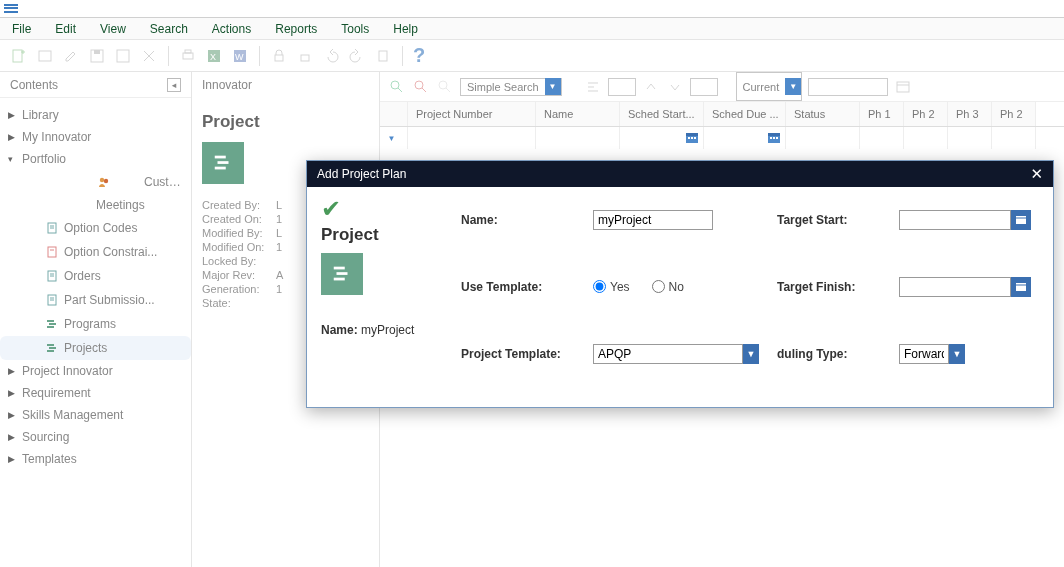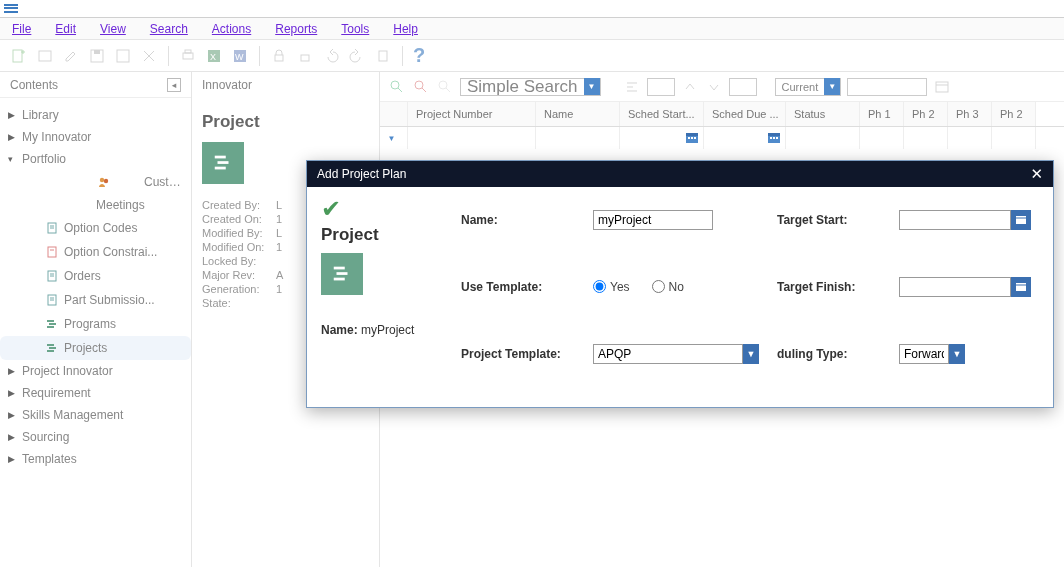--- a/index.html
+++ b/index.html
@@ -1,21 +1,21 @@
 <!DOCTYPE html>
 <html><head>
 <meta charset="utf-8">
 <style>
 * { box-sizing: border-box; margin: 0; padding: 0; }
 body { font-family: "Segoe UI", Arial, sans-serif; font-size: 12px; color: #666; background: #fff; width: 1064px; height: 567px; overflow: hidden; position: relative; }
 .topbar { height: 18px; border-bottom: 1px solid #d0d0d0; display: flex; align-items: center; padding: 0 4px; }
 .hamburger { width: 14px; height: 14px; display: flex; flex-direction: column; justify-content: space-around; padding: 2px 0; }
 .hamburger span { height: 2px; background: #3b7abf; width: 100%; }
 .menubar { height: 22px; display: flex; align-items: center; padding: 0 12px; gap: 24px; background: #fafafa; border-bottom: 1px solid #e5e5e5; }
-.menubar span { color: #6d28d9; cursor: pointer; text-decoration: underline; }
+.menubar span { color: #14532d; cursor: pointer; }
 .toolbar { height: 32px; display: flex; align-items: center; padding: 0 10px; gap: 8px; border-bottom: 1px solid #e5e5e5; background: #fff; }
 .tb-icon { width: 18px; height: 18px; opacity: 0.4; display: inline-flex; align-items: center; justify-content: center; }
 .tb-sep { width: 1px; height: 20px; background: #e0e0e0; margin: 0 2px; }
 .tb-icon svg { width: 16px; height: 16px; }
 .help-q { color: #3b7abf; font-size: 20px; font-weight: bold; opacity: 0.6; }
 
 .main-wrap { display: flex; height: calc(567px - 72px); }
 .contents-pane { width: 192px; border-right: 1px solid #e5e5e5; display: flex; flex-direction: column; }
 .pane-header { height: 26px; display: flex; align-items: center; justify-content: space-between; padding: 0 10px; color: #888; border-bottom: 1px solid #eee; }
 .collapse-btn { width: 14px; height: 14px; border: 1px solid #bbb; font-size: 9px; display: flex; align-items: center; justify-content: center; color: #888; background: #fff; }
@@ -35,24 +35,24 @@
 .props-icon { width: 42px; height: 42px; background: #6aa58c; display: flex; align-items: center; justify-content: center; margin: 4px 0 14px; }
 .props-icon svg { width: 22px; height: 22px; }
 .prop-row { display: flex; font-size: 11px; color: #999; padding: 1px 0; }
 .prop-row .pk { width: 74px; }
 .prop-row .pv { flex: 1; overflow: hidden; }
 
 .grid-pane { flex: 1; display: flex; flex-direction: column; }
 .grid-toolbar { height: 30px; display: flex; align-items: center; gap: 6px; padding: 0 8px; border-bottom: 1px solid #eee; }
 .mag { width: 18px; height: 18px; }
 .simple-search { display: flex; align-items: center; border: 1px solid #c8c8c8; height: 18px; }
-.simple-search span { padding: 0 6px; font-size: 17px; color: #888; }
+.simple-search span { padding: 0 6px; font-size: 11px; color: #888; }
 .dd-btn { width: 16px; height: 17px; background: #4f8acb; color: #fff; font-size: 8px; display: flex; align-items: center; justify-content: center; }
 .mini-box { border: 1px solid #ccc; height: 18px; width: 28px; }
-.current-box { display: flex; align-items: center; border: 1px solid #c8c8c8; height: 18px; }
+.current-box { display: flex; align-items: center; border: 1px solid #c8c8c8; height: 29px; }
 .current-box span { padding: 0 6px; font-size: 11px; color: #888; }
 .table-head { display: flex; border-bottom: 1px solid #ddd; }
 .th { padding: 6px 8px; font-size: 11px; color: #777; border-right: 1px solid #eee; background: #fafafa; overflow: hidden; white-space: nowrap; }
 .th:first-child { width: 28px; background:#fafafa; }
 .filter-row { display: flex; height: 22px; }
 .filter-row .fc { border-right: 1px solid #eee; background:#fff; display:flex; align-items:center; justify-content:flex-end; padding-right:4px;}
 .filter-row .fc:first-child { width:28px; justify-content:center; }
 .cal-glyph { width: 14px; height: 12px; }
 
 

